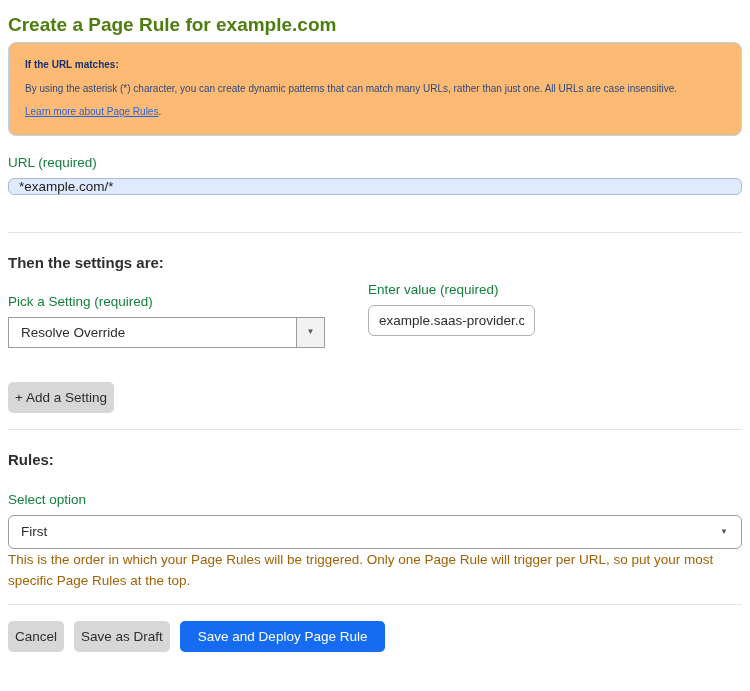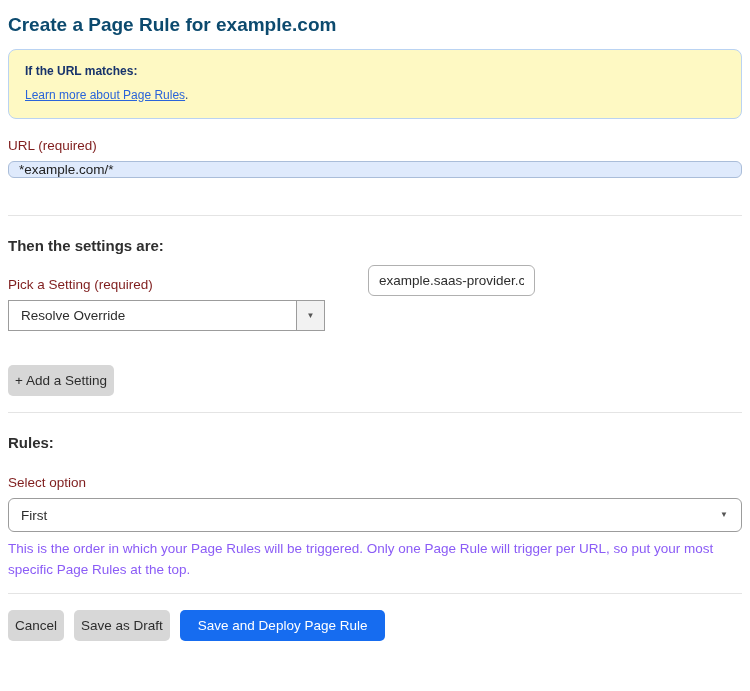--- a/index.html
+++ b/index.html
@@ -8,46 +8,46 @@
     width: 750px;
     min-height: 691px;
     font-family: "Liberation Sans", "DejaVu Sans", sans-serif;
     color: #303030;
   }
   .container { padding: 14px 8px 20px 8px; }
 
   .page-title {
     font-size: 19px;
     font-weight: 700;
-    color: #0c4a6e;
-    margin-bottom: 13px;
+    color: #4d7c0f;
+    margin-bottom: 6px;
   }
 
   .info-box {
-    background: #fef9c3;
+    background: #fdba74;
     border: 1px solid #bad3f2;
     border-radius: 8px;
     padding: 10px 16px 11px 16px;
-    font-size: 12px;
+    font-size: 10px;
     line-height: 23.5px;
     color: #2e4a7d;
   }
   .info-box .info-heading {
     font-weight: 700;
     color: #17336b;
   }
   .info-box a {
     color: #2a64d9;
     text-decoration: underline;
     cursor: pointer;
   }
 
   .field-label {
     font-size: 13.5px;
-    color: #7f1d1d;
+    color: #15803d;
     margin-top: 19px;
     margin-bottom: 8px;
   }
 
   .url-input {
     display: block;
     width: 100%;
     height: 17px;
     background: #dfeafc;
     border: 1px solid #aabdd9;
@@ -167,42 +167,42 @@
     cursor: pointer;
   }
   .order-select .chev {
     position: absolute;
     right: 13px;
     top: 50%;
     transform: translateY(-50%);
   }
 
   .help-text {
-    margin-top: 6px;
     font-size: 13.5px;
     line-height: 21px;
-    color: #8b5cf6;
+    color: #a16207;
     max-width: 730px;
   }
 
   .footer-buttons {
     display: flex;
     gap: 10px;
     margin-top: 16px;
   }
 </style>
 </head>
 <body>
 
 <div class="container">
 
   <h1 class="page-title">Create a Page Rule for example.com</h1>
 
   <div class="info-box">
     <div class="info-heading">If the URL matches:</div>
+    <div class="info-body">By using the asterisk (*) character, you can create dynamic patterns that can match many URLs, rather than just one. All URLs are case insensitive.</div>
     <div><a>Learn more about Page Rules</a><span>.</span></div>
   </div>
 
   <div class="field-label">URL (required)</div>
   <input class="url-input" type="text" value="*example.com/*" style="">
 
   <hr class="divider divider-1">
 
   <div class="section-heading">Then the settings are:</div>
 
@@ -210,20 +210,21 @@
     <div class="col-left">
       <div class="field-label">Pick a Setting (required)</div>
       <div class="select-control">
         <div class="select-value">Resolve Override</div>
         <div class="select-arrow-seg">
           <span class="chev">▼</span>
         </div>
       </div>
     </div>
     <div class="col-right">
+      <div class="field-label" style="margin-top:0;">Enter value (required)</div>
       <input class="value-input" type="text" value="example.saas-provider.com" style="">
     </div>
   </div>
 
   <button class="btn btn-gray add-setting-btn">+ Add a Setting</button>
 
   <hr class="divider divider-2">
 
   <div class="section-heading">Rules:</div>
 

